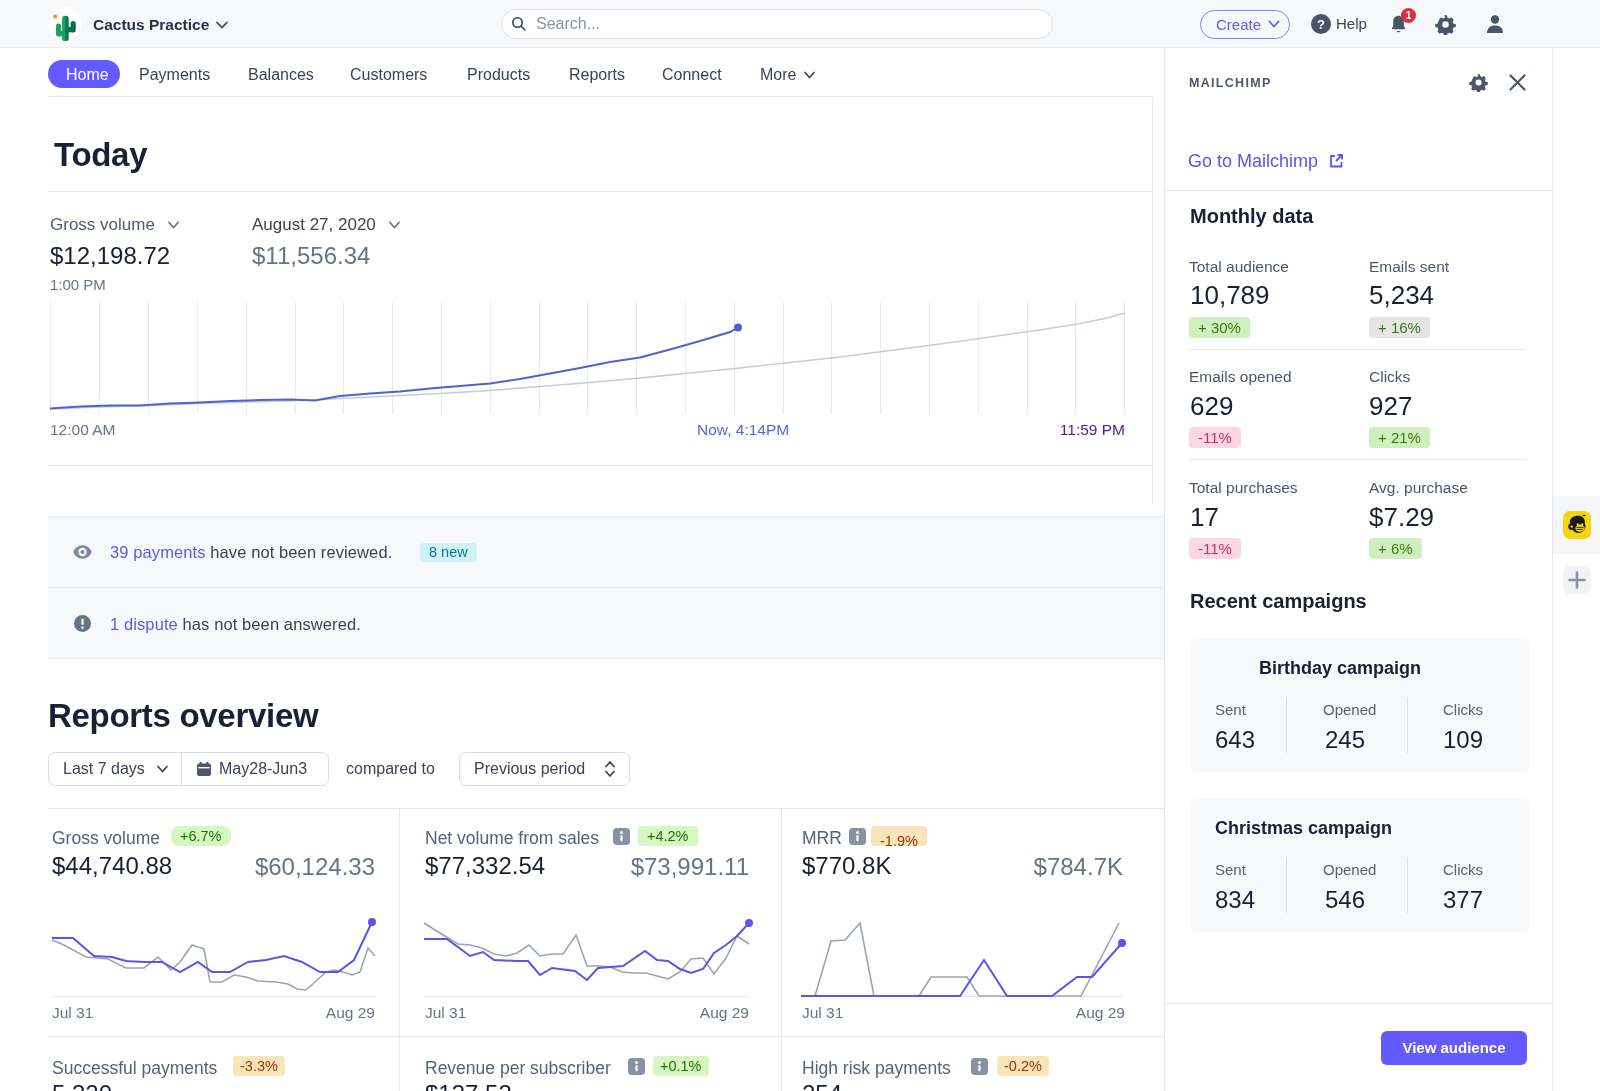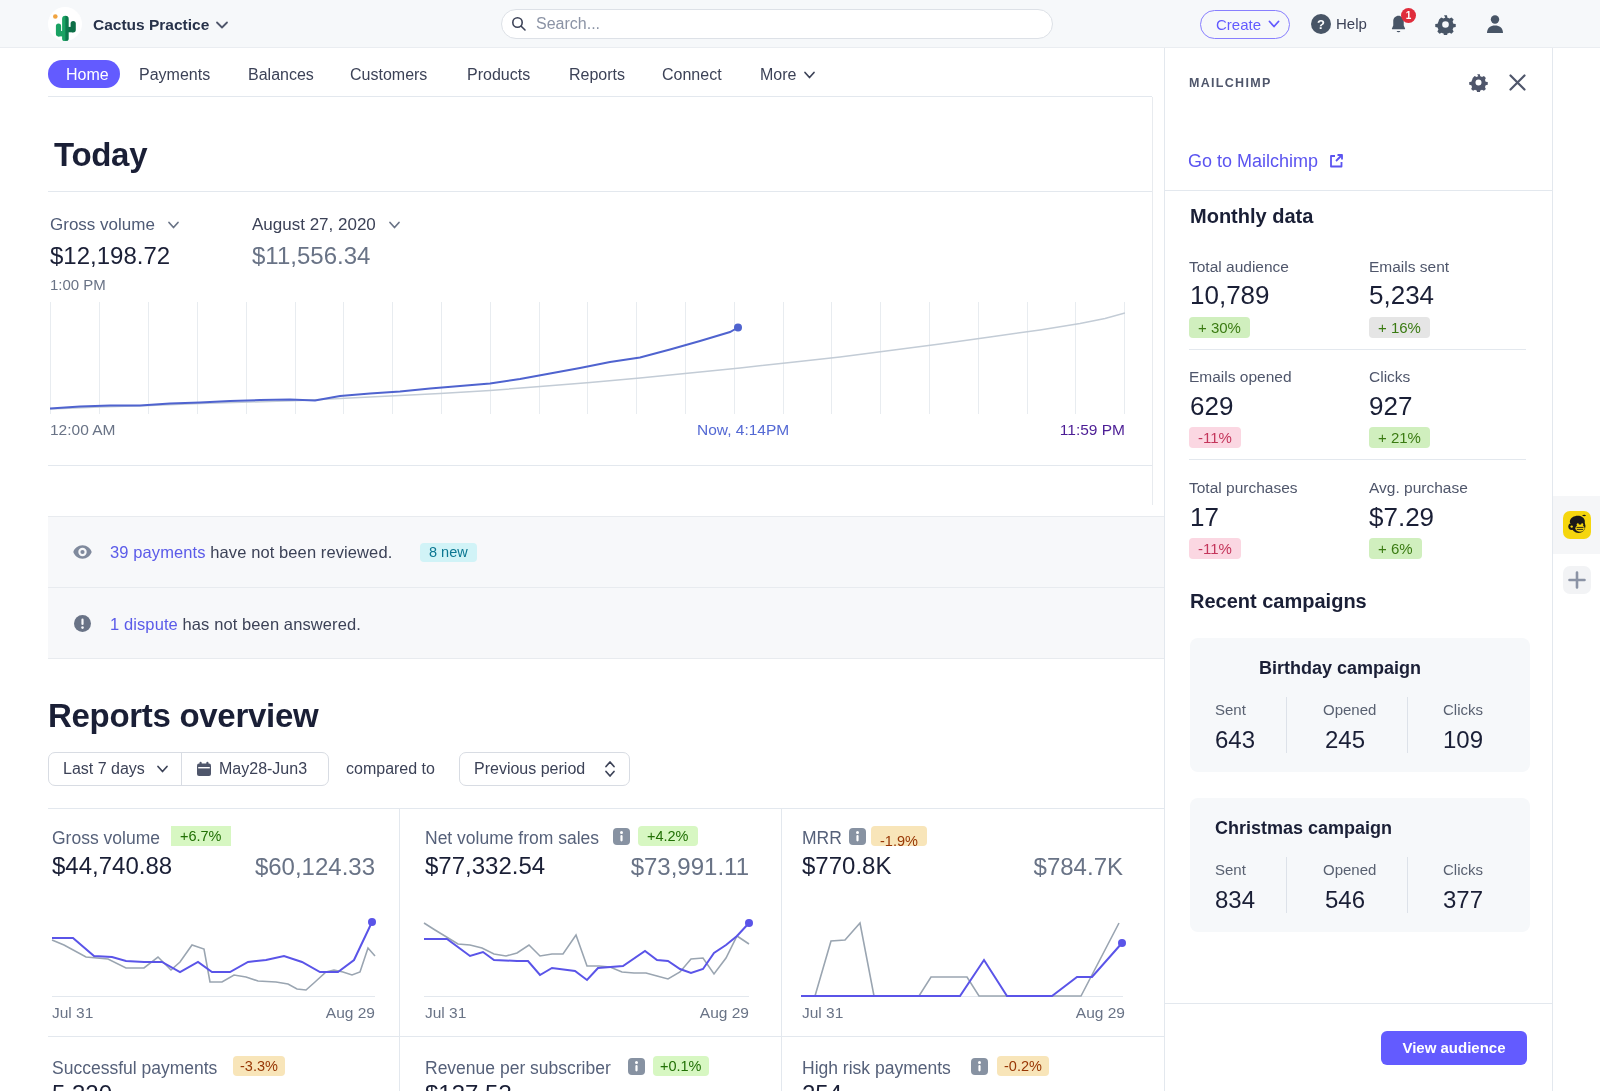--- a/index.html
+++ b/index.html
@@ -177,21 +177,21 @@
       <path d="M2 6.5 L6 2 L10 6.5" fill="none" stroke="#3c4257" stroke-width="1.7" stroke-linecap="round" stroke-linejoin="round"></path>
       <path d="M2 11.5 L6 16 L10 11.5" fill="none" stroke="#3c4257" stroke-width="1.7" stroke-linecap="round" stroke-linejoin="round"></path>
     </svg>
 
   <div class="hair" style="left:48px;top:808px;width:1116px;height:1px;"></div>
   <div class="hair" style="left:48px;top:1036px;width:1116px;height:1px;"></div>
   <div class="hair" style="left:399px;top:808px;width:1px;height:283px;"></div>
   <div class="hair" style="left:781px;top:808px;width:1px;height:283px;"></div>
 
   <div class="abs" style="left:52px;top:828px;font-size:17.5px;font-weight:500;color:#56617a;">Gross volume</div>
-  <div class="abs" style="left:171px;top:826px;height:20px;padding:0 9px;border-radius:0;background:#d7f7c2;color:#217005;font-size:14.5px;font-weight:500;line-height:20px;">+6.7%</div>
+  <div class="abs" style="left:171px;top:826px;height:20px;padding:0 9px;border-radius:8px;background:#d7f7c2;color:#217005;font-size:14.5px;font-weight:500;line-height:20px;">+6.7%</div>
   <div class="abs" style="left:52px;top:852px;font-size:24px;font-weight:500;color:#1a1f36;">$44,740.88</div>
   <div class="abs" style="right:1225px;top:853px;font-size:24px;color:#697386;">$60,124.33</div>
   <svg class="abs" style="left:52px;top:918px;overflow:visible;" width="323" height="80" viewBox="0 0 323 80">
     <line x1="0" y1="78.5" x2="323" y2="78.5" stroke="#e3e8ee" stroke-width="1"></line>
     <polyline fill="none" stroke="#9aa5b1" stroke-width="1.6" points="0,22 12,27 34,39 56,41 74,50 92,50 106,39 119,52 128,44 140,27 152,31 158,64 170,64 182,57 194,59 206,63 224,64 236,66 245,71 254,72 263,64 274,54 282,52 291,54 300,57 308,54 316,30 323,38"></polyline>
     <polyline fill="none" stroke="#5a54e8" stroke-width="2" points="0,20 21,20 42,38 60,39 74,43 92,44 110,44 128,54 146,44 160,54 178,54 196,44 214,42 232,38 250,44 268,54 286,54 302,42 320,4"></polyline>
     <circle cx="320" cy="4" r="4" fill="#5a54e8"></circle>
   </svg>
   <div class="abs" style="left:52px;top:1004px;font-size:15.5px;color:#697386;">Jul 31</div>
   <div class="abs" style="right:1225px;top:1004px;font-size:15.5px;color:#697386;">Aug 29</div>

